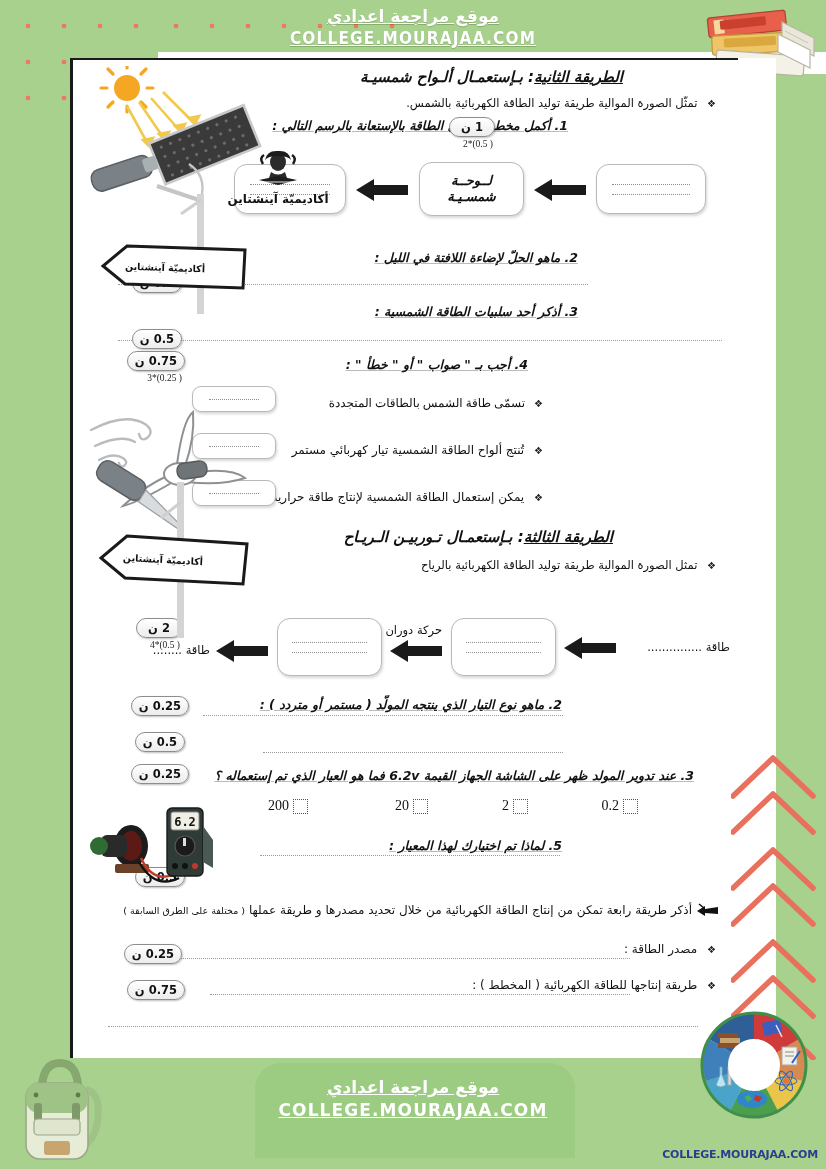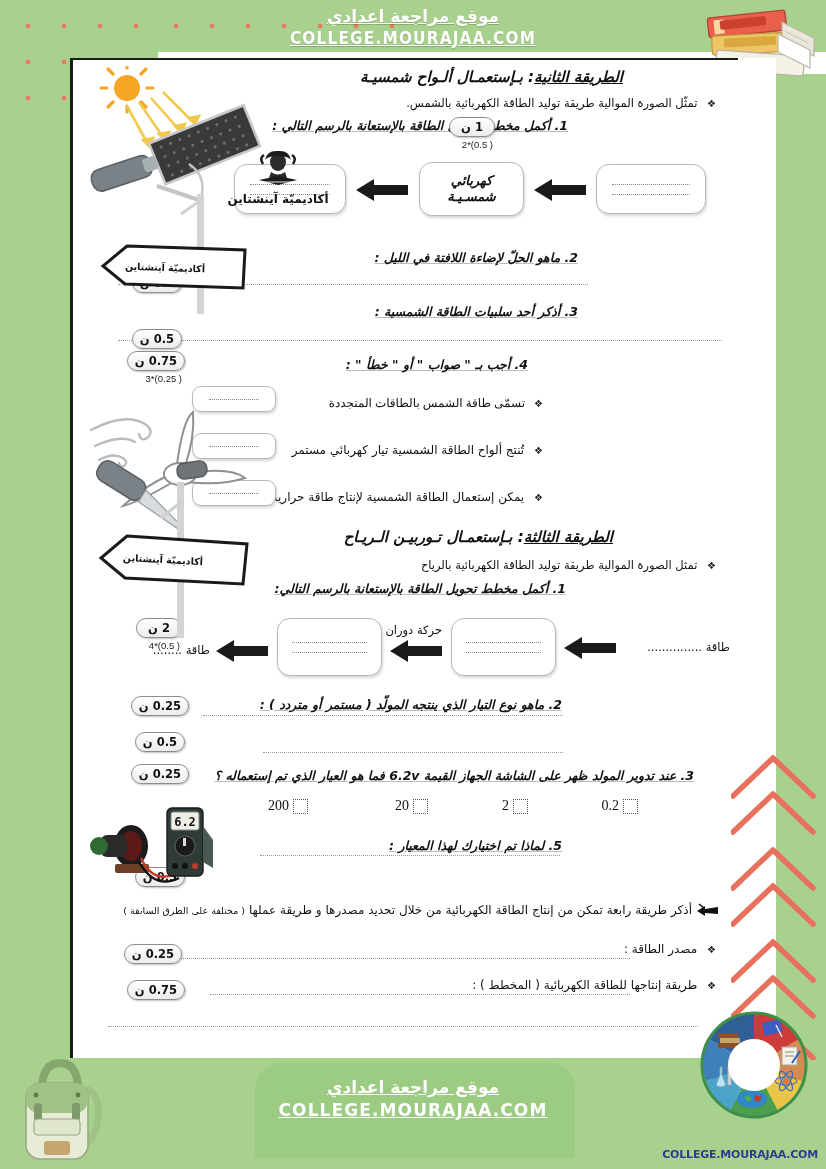--- a/index.html
+++ b/index.html
@@ -159,21 +159,21 @@
     font-size: 11.5px; font-weight: bold; color: #111;
     direction: rtl;
     box-shadow: 1px 1px 2px rgba(0,0,0,.25);
     padding: 8px 7px;
     white-space: nowrap;
   }
   .pill-note {
     position: absolute;
     font-size: 9.5px; color: #222;
     direction: ltr;
-    font-family: Liberation Sans, sans-serif;
+    font-family: Liberation Serif, serif;
   }
 
   
   .dbox {
     position: absolute;
     border: 1.1px solid #b9b9b9;
     border-radius: 13px;
     background: #fff;
     box-shadow: 1px 2px 3px rgba(0,0,0,.16);
     display: flex; flex-direction: column;
@@ -321,21 +321,21 @@
     <i class="dline"></i>
     <i class="dline"></i>
   </div>
 
   <svg class="arrow" style="right:150px; top:117px;" width="56" height="26" viewBox="0 0 56 26">
     <path d="M2,13 L20,2 L20,8 L54,8 L54,18 L20,18 L20,24 Z" fill="#1a1a1a"></path>
   </svg>
 
   <div class="dbox" style="right:214px; top:102px; width:105px; height:54px; gap:2px;">
     <div class="dlabel">
-      <span>كهربائي</span><br>
+      <span>لــوحــة</span><br>
       <span>شمسـيـة</span>
     </div>
   </div>
 
   <svg class="arrow" style="right:328px; top:117px;" width="56" height="26" viewBox="0 0 56 26">
     <path d="M2,13 L20,2 L20,8 L54,8 L54,18 L20,18 L20,24 Z" fill="#1a1a1a"></path>
   </svg>
 
   <div class="dbox" style="right:392px; top:104px; width:112px; height:50px;">
     <i class="dline"></i>
@@ -381,21 +381,20 @@
   <div class="sec-title" style="right:125px; top:468px;">
     <u>الطريقة الثالثة</u><span>:</span>
     <span class="plain">بـإستعمـال تـوربيـن الـريـاح</span>
   </div>
 
   <div class="bullet-line" style="right:22px; top:498px;">
     <span class="diamond">❖</span>
     <span>تمثل الصورة الموالية طريقة توليد الطاقة الكهربائية بالرياح</span>
   </div>
 
-  <div class="q" style="right:172px; top:521px;">1. أكمل مخطط تحويل الطاقة بالإستعانة بالرسم التالي:</div>
 
   <div class="pill" style="right:556px; top:558px;">2 ن</div>
   <div class="pill-note" style="right:558px; top:580px;">4*(0.5 )</div>
 
   <div class="label-small" style="right:8px; top:580px;">طاقة ...............</div>
 
   <svg class="arrow" style="right:120px; top:575px;" width="56" height="26" viewBox="0 0 56 26">
     <path d="M2,13 L20,2 L20,8 L54,8 L54,18 L20,18 L20,24 Z" fill="#1a1a1a"></path>
   </svg>
 

